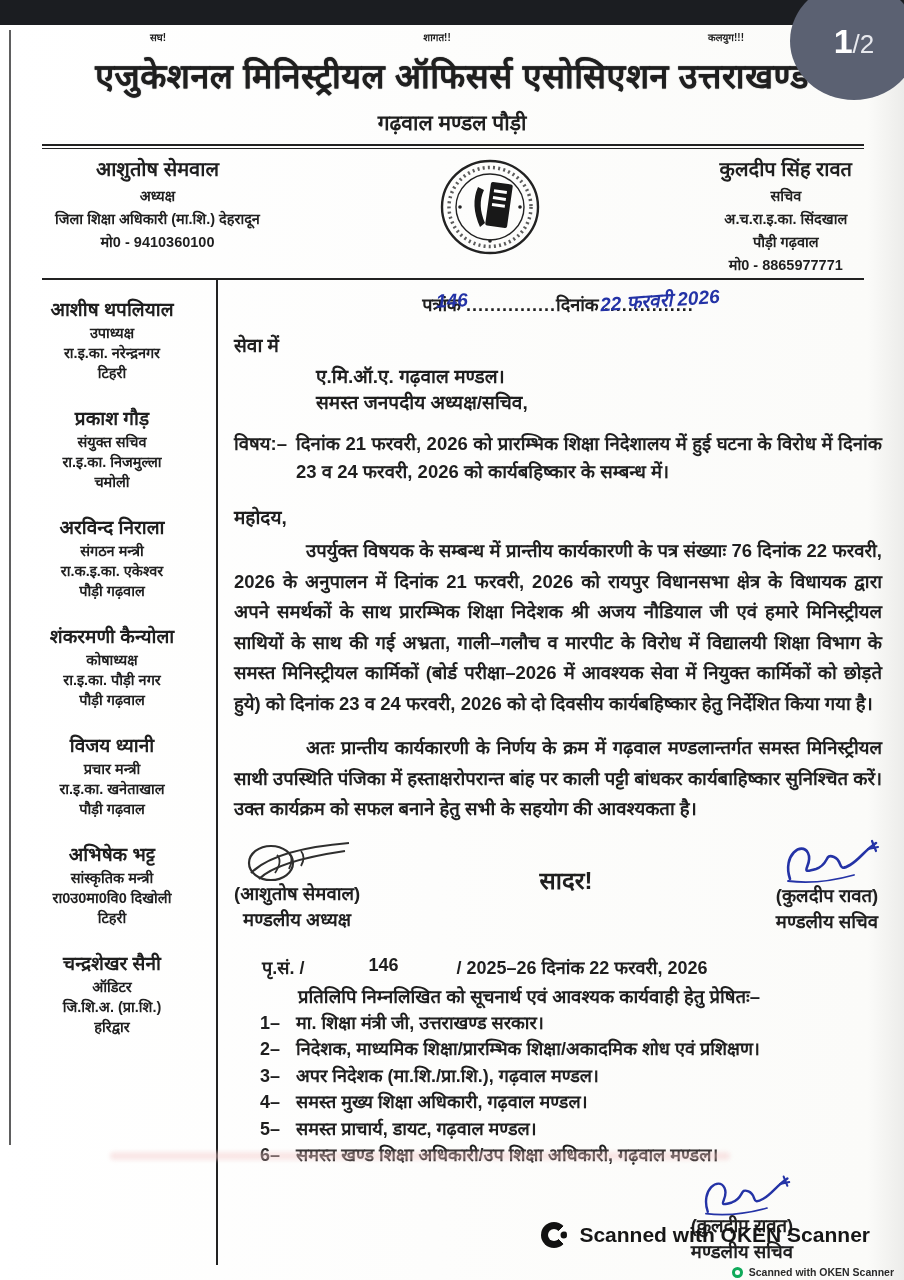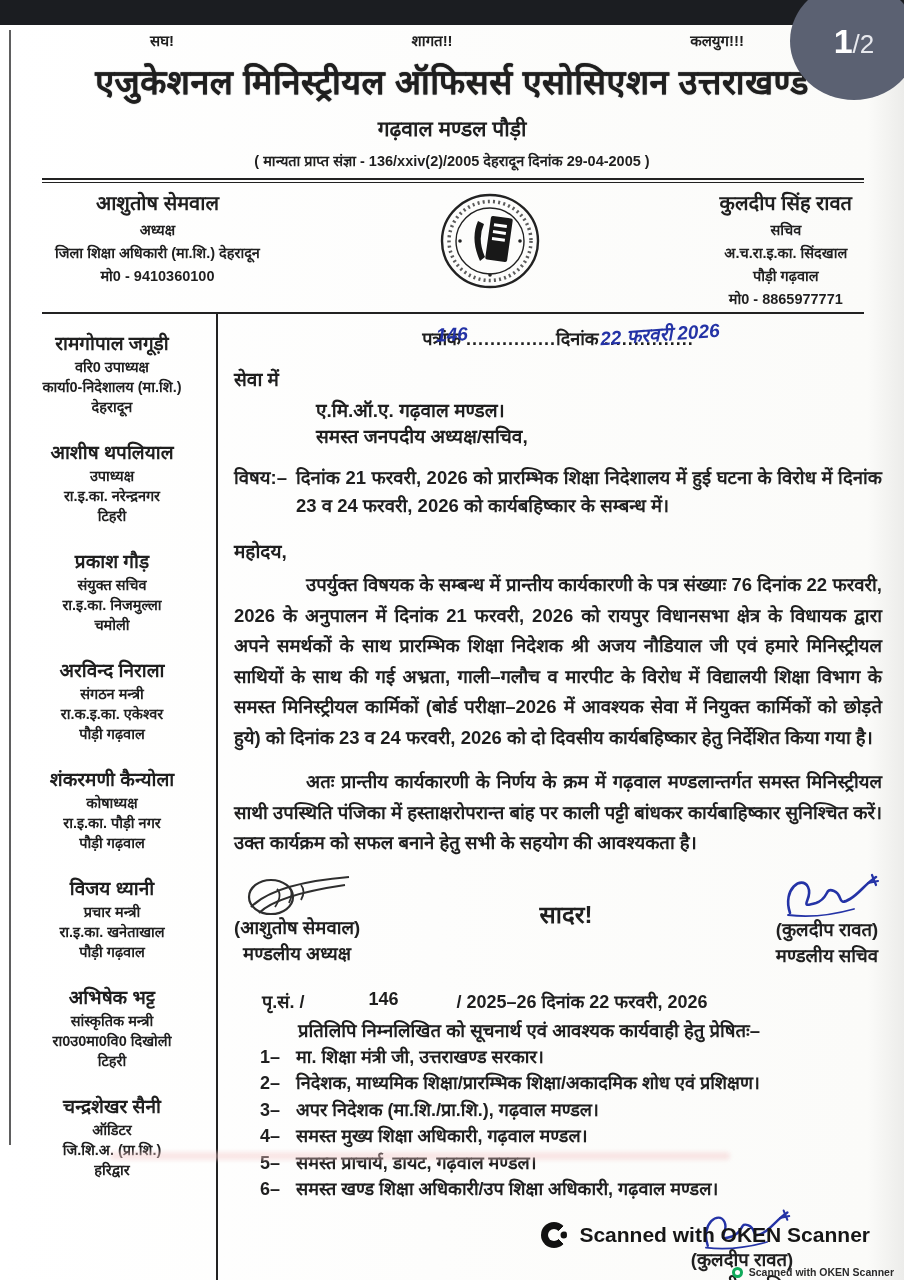--- a/index.html
+++ b/index.html
@@ -17,21 +17,21 @@
   .page-badge .cur { color:#fff; font-size:34px; font-weight:bold; }
   .page-badge .tot { color:#e8e9ee; font-size:26px; font-weight:400; margin-top:6px; }
 
   
   .page-edge { position:absolute; left:9px; top:30px; width:2px; height:1115px; background:#2a2a2a; opacity:.75; }
   .scan-artifact { position:absolute; left:110px; top:1152px; width:620px; height:8px;
                    background:#f3c9c9; opacity:.45; filter:blur(2px); border-radius:4px; }
 
   
   .header { position:relative; padding-top:30px; }
-  .slogans { display:flex; justify-content:space-between; padding:0 160px 0 150px; font-size:15px; font-weight:bold; }
+  .slogans { display:flex; justify-content:space-between; padding:0 160px 0 150px; font-size:10px; font-weight:bold; }
   .title { text-align:center; font-size:34px; font-weight:bold; margin-top:8px; letter-spacing:.5px;
            text-shadow:0 0 1px #333; }
   .subtitle { text-align:center; font-size:21px; font-weight:bold; margin-top:10px; }
   .regline { text-align:center; font-size:14.5px; font-weight:bold; margin-top:8px; }
   .rule-double { margin:8px 40px 0 42px; border-top:2.5px solid #222; border-bottom:1px solid #222; height:5px; }
   .officers-row { display:flex; justify-content:space-between; align-items:flex-start; padding:6px 52px 0 55px; }
   .officer-block { text-align:center; font-weight:bold; }
   .officer-block .oname { font-size:20px; }
   .officer-block .oline { font-size:14.5px; margin-top:3px; }
   .seal { margin-top:2px; }
@@ -107,21 +107,20 @@
   <div class="scan-artifact"></div>
 
   <div class="header">
     <div class="slogans">
       <span>सघ!</span>
       <span>शागत!!</span>
       <span>कलयुग!!!</span>
     </div>
     <div class="title">एजुकेशनल मिनिस्ट्रीयल ऑफिसर्स एसोसिएशन उत्तराखण्ड</div>
     <div class="subtitle">गढ़वाल मण्डल पौड़ी</div>
-    <div class="regline">( मान्यता प्राप्त संज्ञा - 136/xxiv(2)/2005 देहरादून दिनांक 29-04-2005 )</div>
     <div class="rule-double"></div>
 
     <div class="officers-row">
       <div class="officer-block">
         <div class="oname">आशुतोष सेमवाल</div>
         <div class="oline">अध्यक्ष</div>
         <div class="oline">जिला शिक्षा अधिकारी (मा.शि.) देहरादून</div>
         <div class="oline">मो0 - 9410360100</div>
       </div>
       <div class="seal">
@@ -147,26 +146,20 @@
         <div class="oline">मो0 - 8865977771</div>
       </div>
     </div>
     <div class="rule-single"></div>
   </div>
 
   <div class="content">
 
     <div class="sidebar">
       <div class="s-officer">
-        <div class="sname">रामगोपाल जगूड़ी</div>
-        <div class="sline">वरि0 उपाध्यक्ष</div>
-        <div class="sline">कार्या0-निदेशालय (मा.शि.)</div>
-        <div class="sline">देहरादून</div>
-      </div>
-      <div class="s-officer">
         <div class="sname">आशीष थपलियाल</div>
         <div class="sline">उपाध्यक्ष</div>
         <div class="sline">रा.इ.का. नरेन्द्रनगर</div>
         <div class="sline">टिहरी</div>
       </div>
       <div class="s-officer">
         <div class="sname">प्रकाश गौड़</div>
         <div class="sline">संयुक्त सचिव</div>
         <div class="sline">रा.इ.का. निजमुल्ला</div>
         <div class="sline">चमोली</div>

